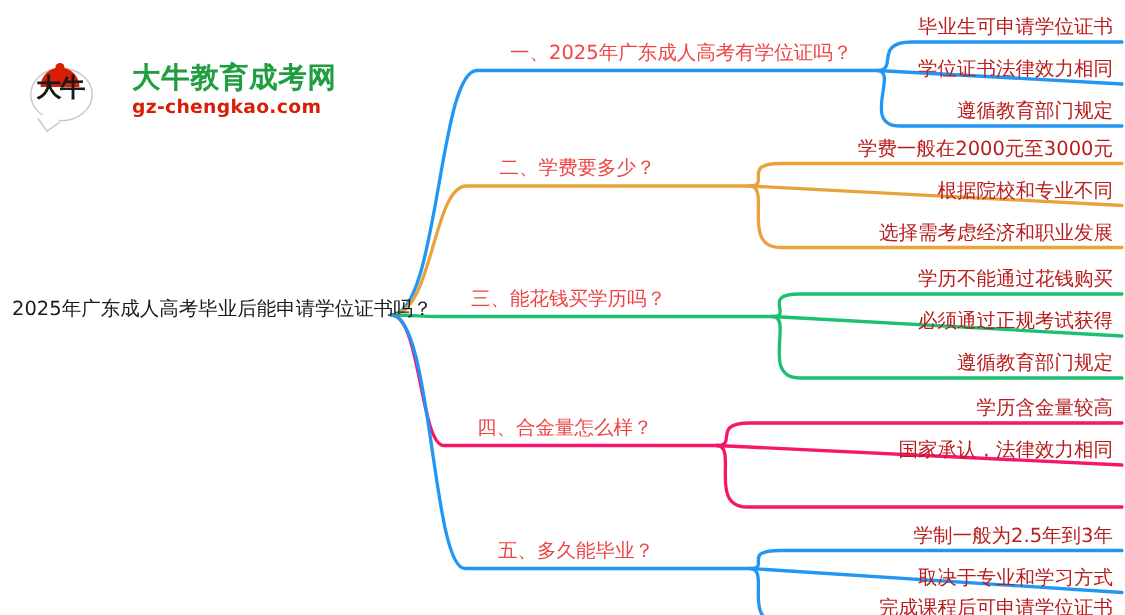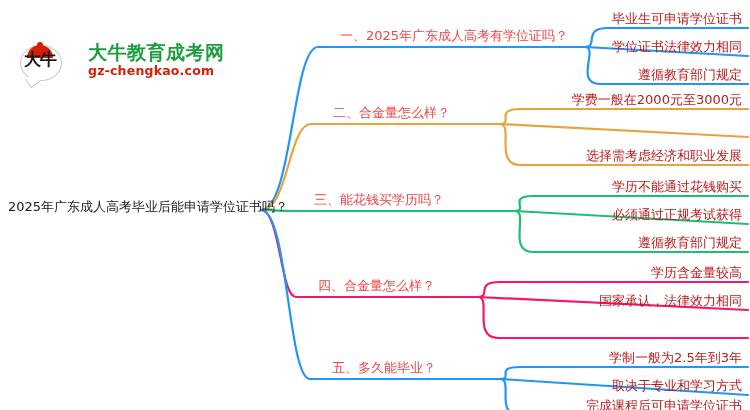--- a/index.html
+++ b/index.html
@@ -104,30 +104,31 @@
     </div>
     <div class="logo-text">
       <div class="logo-title">大牛教育成考网</div>
       <div class="logo-url">gz-chengkao.com</div>
     </div>
   </div>
 
   <div class="root-node">2025年广东成人高考毕业后能申请学位证书吗？</div>
 
   <div class="branch-label" id="bl0" style="top: 28px; left: 340px;">一、2025年广东成人高考有学位证吗？</div>
-  <div class="branch-label" id="bl1" style="top: 105px; left: 333px;">二、合金量怎么样？</div>
+  <div class="branch-label" id="bl1" style="top: 105px; left: 333px;">二、学费要多少？</div>
   <div class="branch-label" id="bl2" style="top: 192px; left: 314px;">三、能花钱买学历吗？</div>
   <div class="branch-label" id="bl3" style="top: 278px; left: 318px;">四、合金量怎么样？</div>
   <div class="branch-label" id="bl4" style="top: 360px; left: 332px;">五、多久能毕业？</div>
 
   <div class="leaf" id="lf0_0" style="top: 11px; left: 612px; width: 130px;">毕业生可申请学位证书</div>
   <div class="leaf" id="lf0_1" style="top: 39px; left: 604px; width: 138px;">学位证书法律效力相同</div>
   <div class="leaf" id="lf0_2" style="top: 67px; left: 604px; width: 138px;">遵循教育部门规定</div>
 
   <div class="leaf" id="lf1_0" style="top: 92px; left: 524px; width: 218px;">学费一般在2000元至3000元</div>
+  <div class="leaf" id="lf1_1" style="top: 120px; left: 524px; width: 218px;">根据院校和专业不同</div>
   <div class="leaf" id="lf1_2" style="top: 148px; left: 524px; width: 218px;">选择需考虑经济和职业发展</div>
 
   <div class="leaf" id="lf2_0" style="top: 179px; left: 537px; width: 205px;">学历不能通过花钱购买</div>
   <div class="leaf" id="lf2_1" style="top: 207px; left: 537px; width: 205px;">必须通过正规考试获得</div>
   <div class="leaf" id="lf2_2" style="top: 235px; left: 537px; width: 205px;">遵循教育部门规定</div>
 
   <div class="leaf" id="lf3_0" style="top: 265px; left: 504px; width: 238px;">学历含金量较高</div>
   <div class="leaf" id="lf3_1" style="top: 293px; left: 502px; width: 240px;">国家承认，法律效力相同</div>
 
   <div class="leaf" id="lf4_0" style="top: 350px; left: 524px; width: 218px;">学制一般为2.5年到3年</div>

